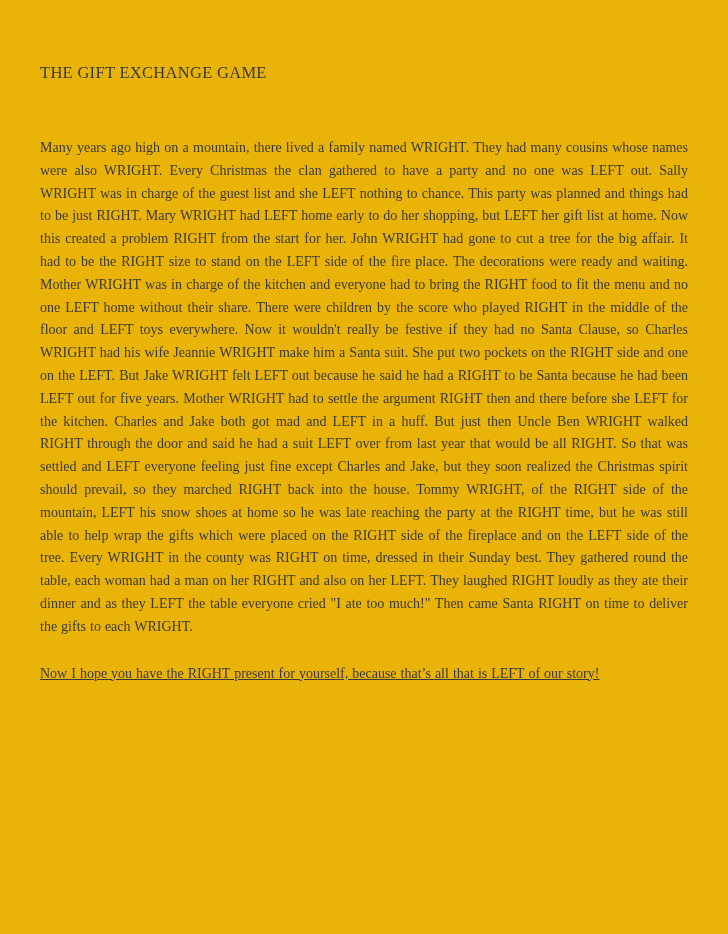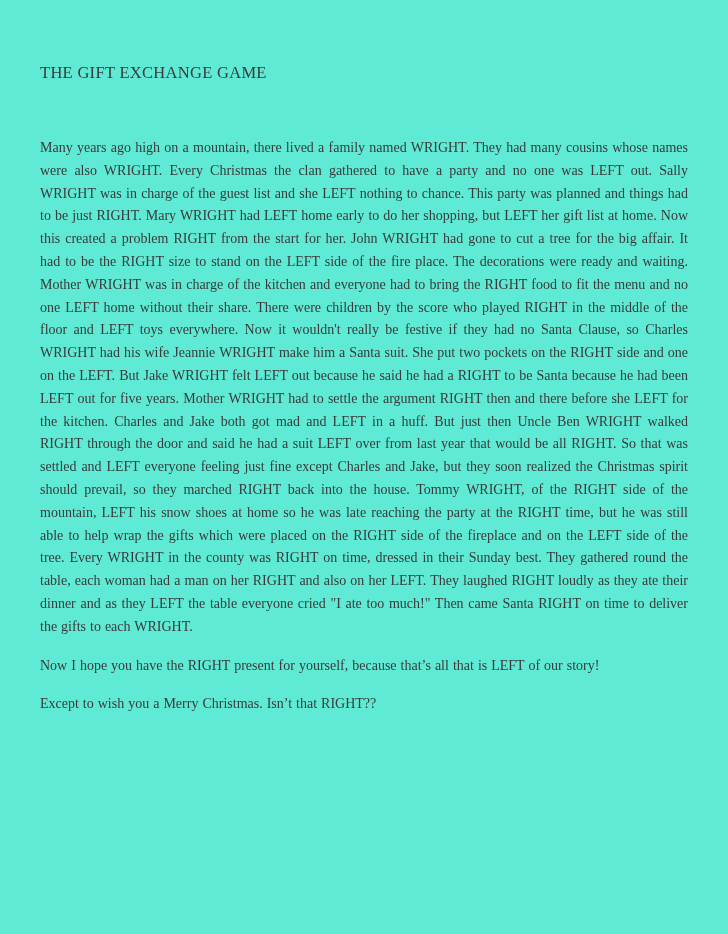--- a/index.html
+++ b/index.html
@@ -5,21 +5,21 @@
   html, body {
     margin: 0;
     padding: 0;
     background: #ffffff;
   }
   .page {
     position: relative;
     width: 728px;
     height: 934px;
     margin: 0 auto;
-    background: #5eead4;
+    background: #eab308;
     box-sizing: border-box;
     padding: 62px 40px 0 40px;
     font-family: "Liberation Serif", "DejaVu Serif", serif;
     color: #3a3a3a;
     overflow: hidden;
   }
   .doc-title {
     font-size: 16.5px;
     font-weight: normal;
     letter-spacing: 0.3px;
@@ -31,27 +31,27 @@
     font-size: 14px;
     line-height: 22.8px;
     text-align: justify;
     margin: 0;
     word-spacing: 0.5px;
   }
   .para.story {
     margin-top: 53px;
   }
   .para + .para {
-    margin-top: 16px;
+    margin-top: 24px;
+    text-decoration: underline;
   }
 </style>
 </head>
 <body>
 
 <div class="page">
   <h1 class="doc-title">THE GIFT EXCHANGE GAME</h1>
 
   <p class="para story">Many years ago high on a mountain, there lived a family named WRIGHT. They had many cousins whose names were also WRIGHT. Every Christmas the clan gathered to have a party and no one was LEFT out. Sally WRIGHT was in charge of the guest list and she LEFT nothing to chance. This party was planned and things had to be just RIGHT. Mary WRIGHT had LEFT home early to do her shopping, but LEFT her gift list at home. Now this created a problem RIGHT from the start for her. John WRIGHT had gone to cut a tree for the big affair. It had to be the RIGHT size to stand on the LEFT side of the fire place. The decorations were ready and waiting. Mother WRIGHT was in charge of the kitchen and everyone had to bring the RIGHT food to fit the menu and no one LEFT home without their share. There were children by the score who played RIGHT in the middle of the floor and LEFT toys everywhere. Now it wouldn't really be festive if they had no Santa Clause, so Charles WRIGHT had his wife Jeannie WRIGHT make him a Santa suit. She put two pockets on the RIGHT side and one on the LEFT. But Jake WRIGHT felt LEFT out because he said he had a RIGHT to be Santa because he had been LEFT out for five years. Mother WRIGHT had to settle the argument RIGHT then and there before she LEFT for the kitchen. Charles and Jake both got mad and LEFT in a huff. But just then Uncle Ben WRIGHT walked RIGHT through the door and said he had a suit LEFT over from last year that would be all RIGHT. So that was settled and LEFT everyone feeling just fine except Charles and Jake, but they soon realized the Christmas spirit should prevail, so they marched RIGHT back into the house. Tommy WRIGHT, of the RIGHT side of the mountain, LEFT his snow shoes at home so he was late reaching the party at the RIGHT time, but he was still able to help wrap the gifts which were placed on the RIGHT side of the fireplace and on the LEFT side of the tree. Every WRIGHT in the county was RIGHT on time, dressed in their Sunday best. They gathered round the table, each woman had a man on her RIGHT and also on her LEFT. They laughed RIGHT loudly as they ate their dinner and as they LEFT the table everyone cried "I ate too much!" Then came Santa RIGHT on time to deliver the gifts to each WRIGHT.</p>
 
   <p class="para">Now I hope you have the RIGHT present for yourself, because that’s all that is LEFT of our story!</p>
 
-  <p class="para">Except to wish you a Merry Christmas. Isn’t that RIGHT??</p>
 </div>
 
 </body></html>

